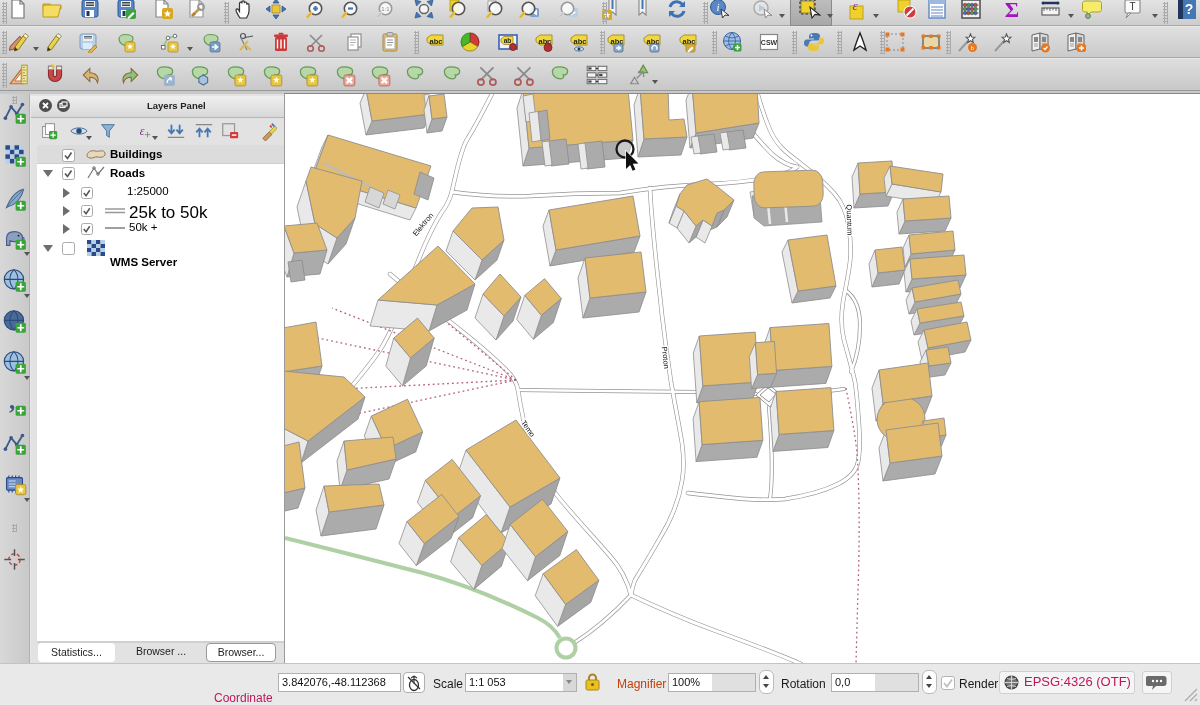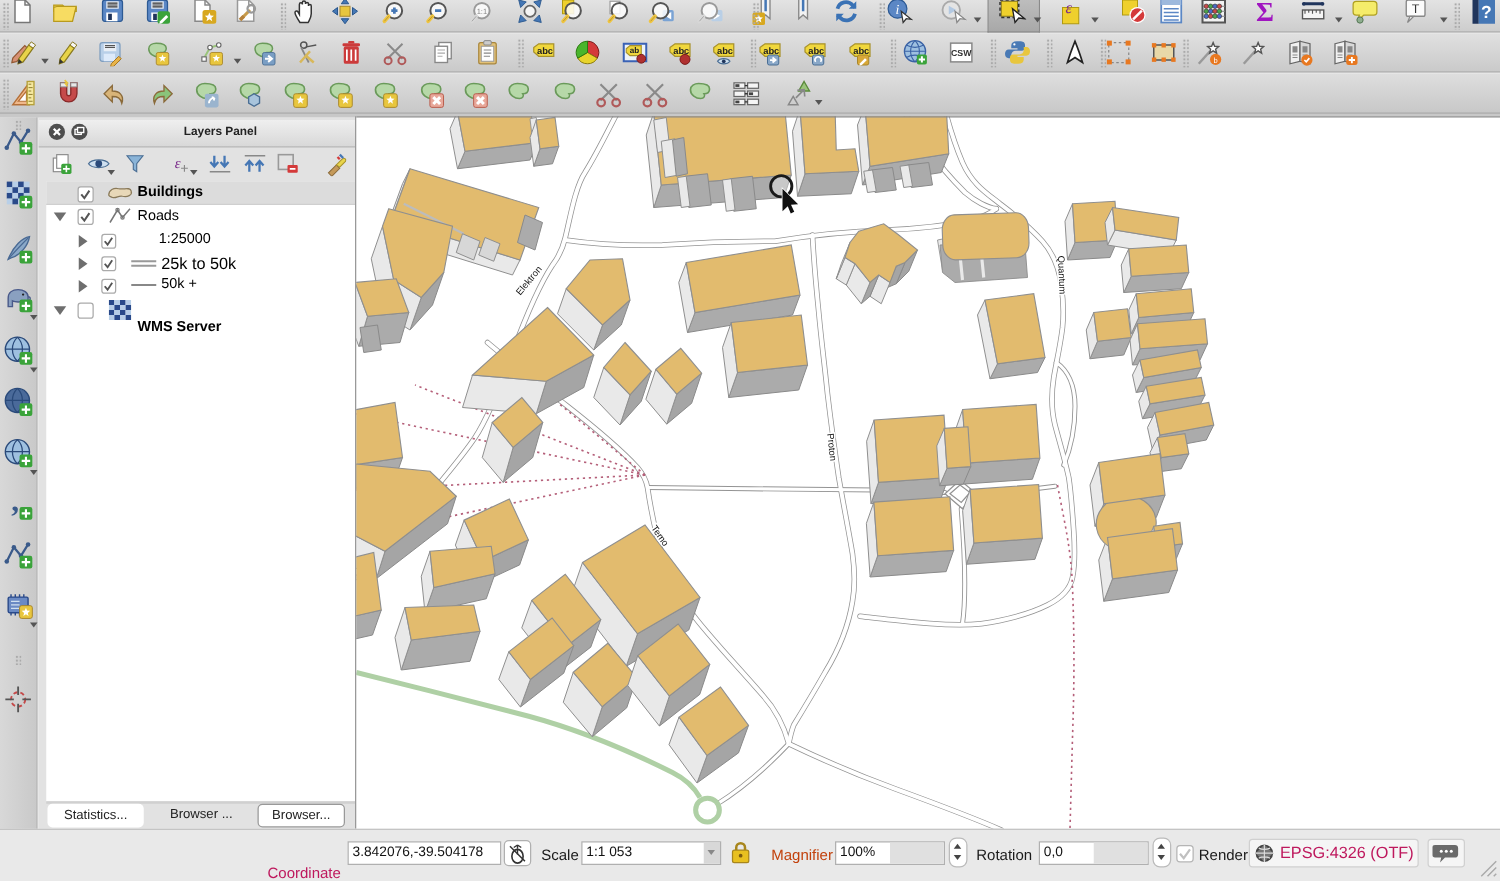--- a/index.html
+++ b/index.html
@@ -650,36 +650,36 @@
 <div class="abs" style="left:43px;top:170px;width:0;height:0;border-left:5px solid transparent;border-right:5px solid transparent;border-top:7px solid #6e6e6e"></div>
 <div class="abs" style="left:62px;top:167px;width:13px;height:13px;background:#fff;border:1px solid #aaa;border-radius:2.5px"></div>
 <svg class="abs" style="left:62px;top:167px" width="13" height="13" viewBox="0 0 13 13">
     <path d="M3,6.5 l2.5,3 4,-6" fill="none" stroke="#555" stroke-width="1.6"></path>
   </svg>
 <svg class="abs" style="left:86px;top:164px" width="20" height="18">
     <path d="M2,14 L8,4 L12,10 L18,3" fill="none" stroke="#777" stroke-width="1.2"></path>
     <circle cx="8" cy="4" r="1.3" fill="none" stroke="#777"></circle>
     <circle cx="12" cy="10" r="1.3" fill="none" stroke="#777"></circle>
   </svg>
-<div class="abs" style="left:110px;top:167px;font-size:11.5px;font-weight:normal;color:#000">Roads</div>
+<div class="abs" style="left:110px;top:167px;font-size:11.5px;font-weight:bold;color:#000">Roads</div>
 <div class="abs" style="left:63px;top:188px;width:0;height:0;border-top:5px solid transparent;border-bottom:5px solid transparent;border-left:7px solid #6e6e6e"></div>
 <div class="abs" style="left:81px;top:187px;width:12px;height:12px;background:#fff;border:1px solid #aaa;border-radius:2.5px"></div>
 <svg class="abs" style="left:81px;top:187px" width="12" height="12" viewBox="0 0 13 13">
     <path d="M3,6.5 l2.5,3 4,-6" fill="none" stroke="#555" stroke-width="1.6"></path>
   </svg>
 <div class="abs" style="left:127px;top:185px;font-size:11.5px;color:#000">1:25000</div>
 <div class="abs" style="left:63px;top:206px;width:0;height:0;border-top:5px solid transparent;border-bottom:5px solid transparent;border-left:7px solid #6e6e6e"></div>
 <div class="abs" style="left:81px;top:205px;width:12px;height:12px;background:#fff;border:1px solid #aaa;border-radius:2.5px"></div>
 <svg class="abs" style="left:81px;top:205px" width="12" height="12" viewBox="0 0 13 13">
     <path d="M3,6.5 l2.5,3 4,-6" fill="none" stroke="#555" stroke-width="1.6"></path>
   </svg>
 <svg class="abs" style="left:104px;top:207px" width="22" height="8">
     <path d="M1,2 h20 M1,5.5 h20" stroke="#999" stroke-width="1.6"></path>
   </svg>
-<div class="abs" style="left:129px;top:203px;font-size:13px;color:#000">25k to 50k</div>
+<div class="abs" style="left:129px;top:203px;font-size:17px;color:#000">25k to 50k</div>
 <div class="abs" style="left:63px;top:224px;width:0;height:0;border-top:5px solid transparent;border-bottom:5px solid transparent;border-left:7px solid #6e6e6e"></div>
 <div class="abs" style="left:81px;top:223px;width:12px;height:12px;background:#fff;border:1px solid #aaa;border-radius:2.5px"></div>
 <svg class="abs" style="left:81px;top:223px" width="12" height="12" viewBox="0 0 13 13">
     <path d="M3,6.5 l2.5,3 4,-6" fill="none" stroke="#555" stroke-width="1.6"></path>
   </svg>
 <svg class="abs" style="left:104px;top:225px" width="22" height="6">
     <path d="M1,3 h20" stroke="#888" stroke-width="1.6"></path>
   </svg>
 <div class="abs" style="left:129px;top:221px;font-size:11.5px;color:#000">50k +</div>
 <div class="abs" style="left:43px;top:245px;width:0;height:0;border-left:5px solid transparent;border-right:5px solid transparent;border-top:7px solid #6e6e6e"></div>
@@ -917,21 +917,21 @@
     <text x="847" y="220" transform="rotate(88 847 220)" font-family="Liberation Sans, sans-serif" font-size="7.5" fill="#111" stroke="#fff" stroke-width="2.4" paint-order="stroke" text-anchor="middle">Quantum</text>
     <text x="663" y="358" transform="rotate(84 663 358)" font-family="Liberation Sans, sans-serif" font-size="7.5" fill="#111" stroke="#fff" stroke-width="2.4" paint-order="stroke" text-anchor="middle">Proton</text>
     <text x="526" y="430" transform="rotate(55 526 430)" font-family="Liberation Sans, sans-serif" font-size="7.5" fill="#111" stroke="#fff" stroke-width="2.4" paint-order="stroke" text-anchor="middle">Temo</text>
     <circle cx="625" cy="149" r="8.5" fill="#ffffff" fill-opacity="0.35" stroke="#1a1a1a" stroke-width="2.3"></circle>
     <path d="M626,151 L626,169 L630.2,165 L632.6,170.8 L635.4,169.4 L632.8,163.8 L638.5,163.4 Z" fill="#111" stroke="#fff" stroke-width="1.2" paint-order="stroke"></path>
   </svg>
 <div class="abs" style="left:285px;top:93px;width:915px;height:1px;background:#888"></div>
 <div class="abs" style="left:284px;top:93px;width:1px;height:570px;background:#999"></div>
 <div class="abs" style="left:0;top:663px;width:1200px;height:42px;background:#e9e9e9;border-top:1px solid #c4c4c4"></div>
 <div class="abs" style="left:214px;top:691px;font-size:12px;color:#be185d">Coordinate</div>
-<div class="abs" style="left:278px;top:673px;width:123px;height:19px;background:#fff;border:1px solid #b0b0b0;font-size:11px;color:#111;line-height:17px;padding-left:3px;white-space:nowrap;overflow:hidden">3.842076,-39.504178</div>
+<div class="abs" style="left:278px;top:673px;width:123px;height:19px;background:#fff;border:1px solid #b0b0b0;font-size:11px;color:#111;line-height:17px;padding-left:3px;white-space:nowrap;overflow:hidden">3.842076,-48.112368</div>
 <div class="abs" style="left:403px;top:672px;width:22px;height:21px;background:#fff;border:1px solid #b0b0b0;border-radius:4px"></div>
 <svg class="abs" style="left:405px;top:674px" width="18" height="18" viewBox="0 0 18 18">
     <ellipse cx="9" cy="11" rx="4.5" ry="5.5" fill="none" stroke="#333" stroke-width="1.3"></ellipse>
     <path d="M9,5.5 v4 M9,2 l3,2 M9,2 l-3,2 M9,2 v3" stroke="#333" stroke-width="1.1" fill="none"></path>
     <path d="M3,3 l12,12" stroke="#333" stroke-width="1.2"></path>
   </svg>
 <div class="abs" style="left:433px;top:677px;font-size:12px;color:#1a1a1a">Scale</div>
 <div class="abs" style="left:465px;top:673px;width:112px;height:19px;background:#fff;border:1px solid #b0b0b0;font-size:11px;color:#111;line-height:17px;padding-left:3px;white-space:nowrap;overflow:hidden">1:1 053</div>
 <div class="abs" style="left:563px;top:674px;width:13px;height:17px;background:#d8d8d8"></div>
 <div class="abs" style="left:566px;top:680px;width:0;height:0;border-left:3.5px solid transparent;border-right:3.5px solid transparent;border-top:4px solid #888"></div>

